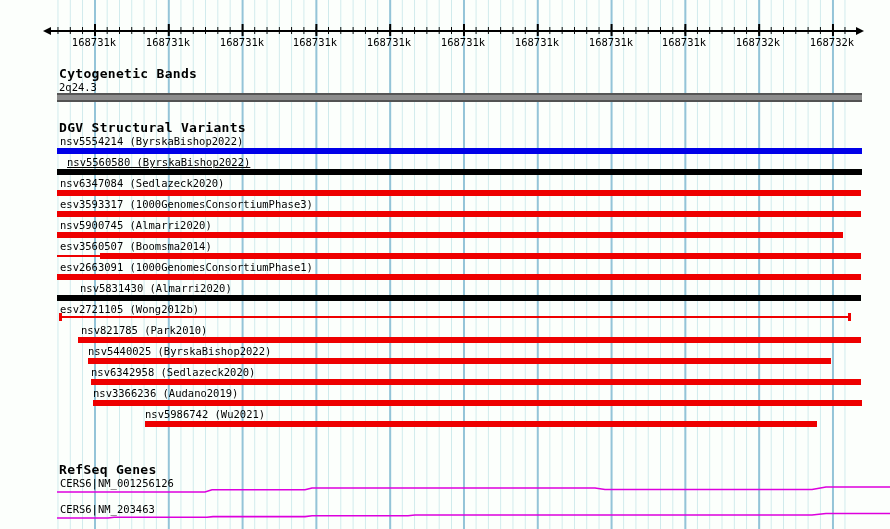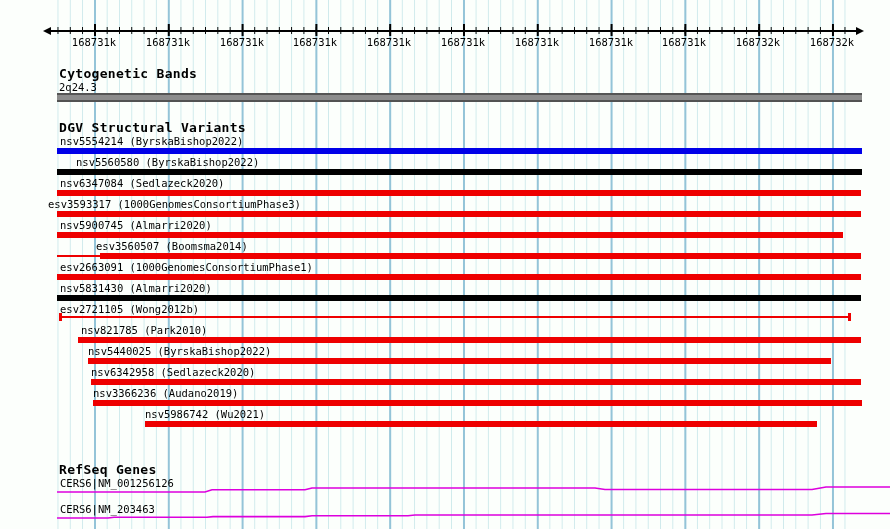--- a/index.html
+++ b/index.html
@@ -80,40 +80,40 @@
     <div class="lbl" style="left:59px;top:81px;">2q24.3</div>
     <div id="cytoband-bar"></div>
   </div>
 
   <div>
     <div class="hdr" style="left:59px;top:121px;">DGV Structural Variants</div>
 
     <div class="lbl" style="left:60px;top:135px;">nsv5554214 (ByrskaBishop2022)</div>
     <div class="bar blue" style="left:57px;top:148px;width:805px;"></div>
 
-    <div class="lbl" style="left:76px;top:156px;">nsv5560580 (ByrskaBishop2022)</div>
+    <div class="lbl" style="left:67px;top:156px;text-decoration:underline;">nsv5560580 (ByrskaBishop2022)</div>
     <div class="bar blk" style="left:57px;top:169px;width:805px;"></div>
 
     <div class="lbl" style="left:60px;top:177px;">nsv6347084 (Sedlazeck2020)</div>
     <div class="bar red" style="left:57px;top:190px;width:804px;"></div>
 
-    <div class="lbl" style="left:48px;top:198px;">esv3593317 (1000GenomesConsortiumPhase3)</div>
+    <div class="lbl" style="left:60px;top:198px;">esv3593317 (1000GenomesConsortiumPhase3)</div>
     <div class="bar red" style="left:57px;top:211px;width:804px;"></div>
 
     <div class="lbl" style="left:60px;top:219px;text-align:right;">nsv5900745 (Almarri2020)</div>
     <div class="bar red" style="left:57px;top:232px;width:786px;"></div>
 
-    <div class="lbl" style="left:60px;top:240px;margin-left:36px;">esv3560507 (Boomsma2014)</div>
+    <div class="lbl" style="left:60px;top:240px;">esv3560507 (Boomsma2014)</div>
     <div class="thin" style="left:57px;top:255px;width:43px;"></div>
     <div class="bar red" style="left:100px;top:253px;width:761px;"></div>
 
     <div class="lbl" style="left:60px;top:261px;">esv2663091 (1000GenomesConsortiumPhase1)</div>
     <div class="bar red" style="left:57px;top:274px;width:804px;"></div>
 
-    <div class="lbl" style="left:60px;top:282px;">nsv5831430 (Almarri2020)</div>
+    <div class="lbl" style="left:60px;top:282px;padding-left:20px;">nsv5831430 (Almarri2020)</div>
     <div class="bar blk" style="left:57px;top:295px;width:804px;"></div>
 
     <div class="lbl" style="left:60px;top:303px;">esv2721105 (Wong2012b)</div>
     <div class="cap" style="left:59px;top:313px;"></div>
     <div class="thin" style="left:60px;top:316px;width:790px;"></div>
     <div class="cap" style="left:848px;top:313px;"></div>
 
     <div class="lbl" style="left:81px;top:324px;">nsv821785 (Park2010)</div>
     <div class="bar red" style="left:78px;top:337px;width:783px;"></div>
 

